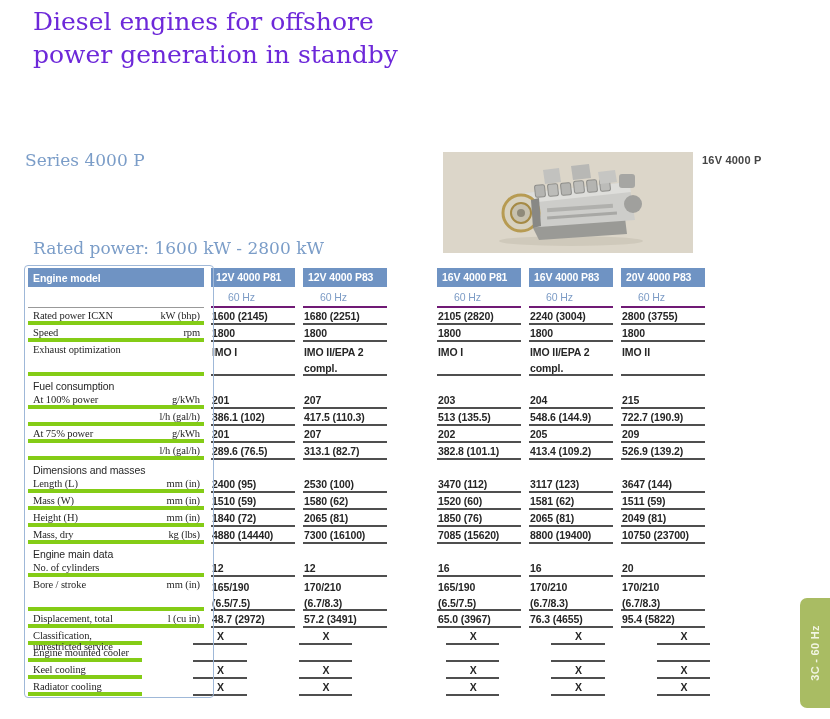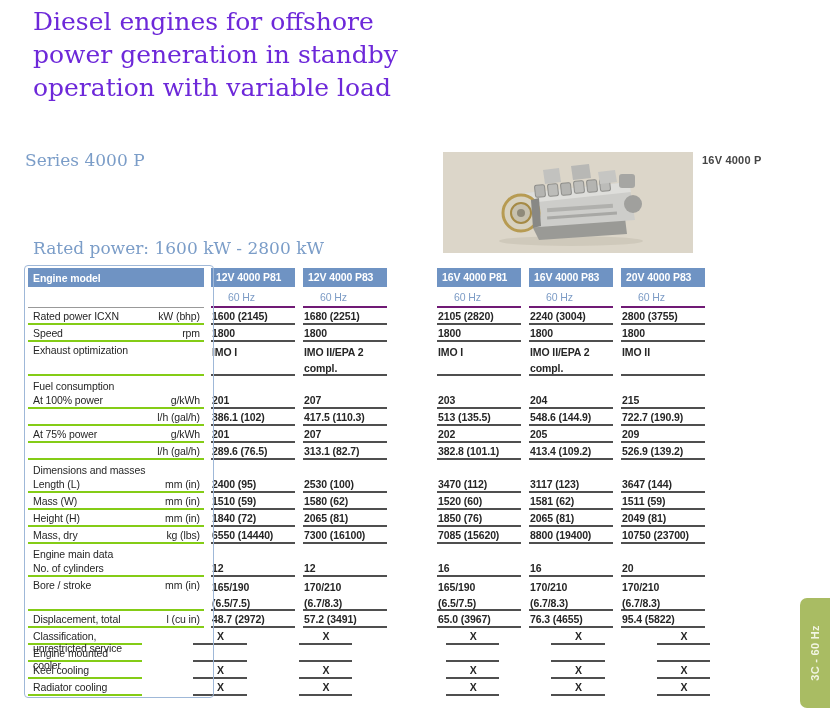--- a/index.html
+++ b/index.html
@@ -53,21 +53,21 @@
   }
   .bar.c0{justify-content:flex-start;}
   .row-hz{height:19px;}
   .row-hz .cD{color:#7d9cc6;font-weight:400;border-bottom:2px solid #701a75;padding-left:17px;}
   .row-hz .c0{border-bottom:1px solid #999999;}
   .row-data{height:17px;}
   .row-tall{height:34px;}
   .row-section{height:16px;font-weight:700;}
   .row-section .c0{align-items:center;padding-top:3px;}
   .row-data .cD,.row-tall .cD,.row-center .cD{border-bottom:2px solid #4f4f4f;}
-  .row-data .c0,.row-tall .c0,.row-center .c0{border-bottom:2px solid #84cc16;}
+  .row-data .c0,.row-tall .c0,.row-center .c0{border-bottom:4px solid #84cc16;font-family:Liberation Serif, serif;}
   .row-center{height:17px;gap:44px;}
   .row-center .cD{text-align:center;}
   .unit{text-align:right;font-weight:400;}
   .v2{line-height:15px;padding-top:1px;}
   
   .side-tab{
     position:absolute;left:800px;top:598px;width:30px;height:110px;
     background:#a9bc63;border-radius:7px 0 0 7px;
     display:flex;align-items:center;justify-content:center;
   }
@@ -75,21 +75,20 @@
     transform:rotate(-90deg);white-space:nowrap;
     color:#f2f5e3;font-size:11px;font-weight:700;letter-spacing:.3px;
   }
 </style>
 </head>
 <body>
 
 <div class="page-title">
   <div>Diesel engines for offshore</div>
   <div>power generation in standby</div>
-  <div>operation with variable load</div>
 </div>
 
 <div class="series-label">Series 4000 P</div>
 
 <div class="engine-photo">
   <svg width="250" height="101" viewBox="0 0 250 101">
     <ellipse cx="128" cy="89" rx="72" ry="5" fill="#cfc9bb"></ellipse>
     <path d="M88 72 L182 66 L184 82 L96 88 Z" fill="#9a9a96"></path>
     <path d="M72 42 L186 30 L192 68 L82 76 Z" fill="#cdcdca"></path>
     <path d="M72 42 L186 30 L188 40 L76 52 Z" fill="#dededb"></path>
@@ -268,21 +267,21 @@
         <div class="c cD g2">2065 (81)</div>
         <div class="c cD">1850 (76)</div>
         <div class="c cD">2065 (81)</div>
         <div class="c cD last">2049 (81)</div>
       </div>
       <div class="t-row row-data">
         <div class="c c0">
           <span class="">Mass, dry</span>
           <span class="unit">kg (lbs)</span>
         </div>
-        <div class="c cD">6550 (14440)</div>
+        <div class="c cD">4880 (14440)</div>
         <div class="c cD g2">7300 (16100)</div>
         <div class="c cD">7085 (15620)</div>
         <div class="c cD">8800 (19400)</div>
         <div class="c cD last">10750 (23700)</div>
       </div>
       <div class="t-row row-section">
         <div class="c c0">
           <span class="">Engine main data</span>
         </div>
       </div>

